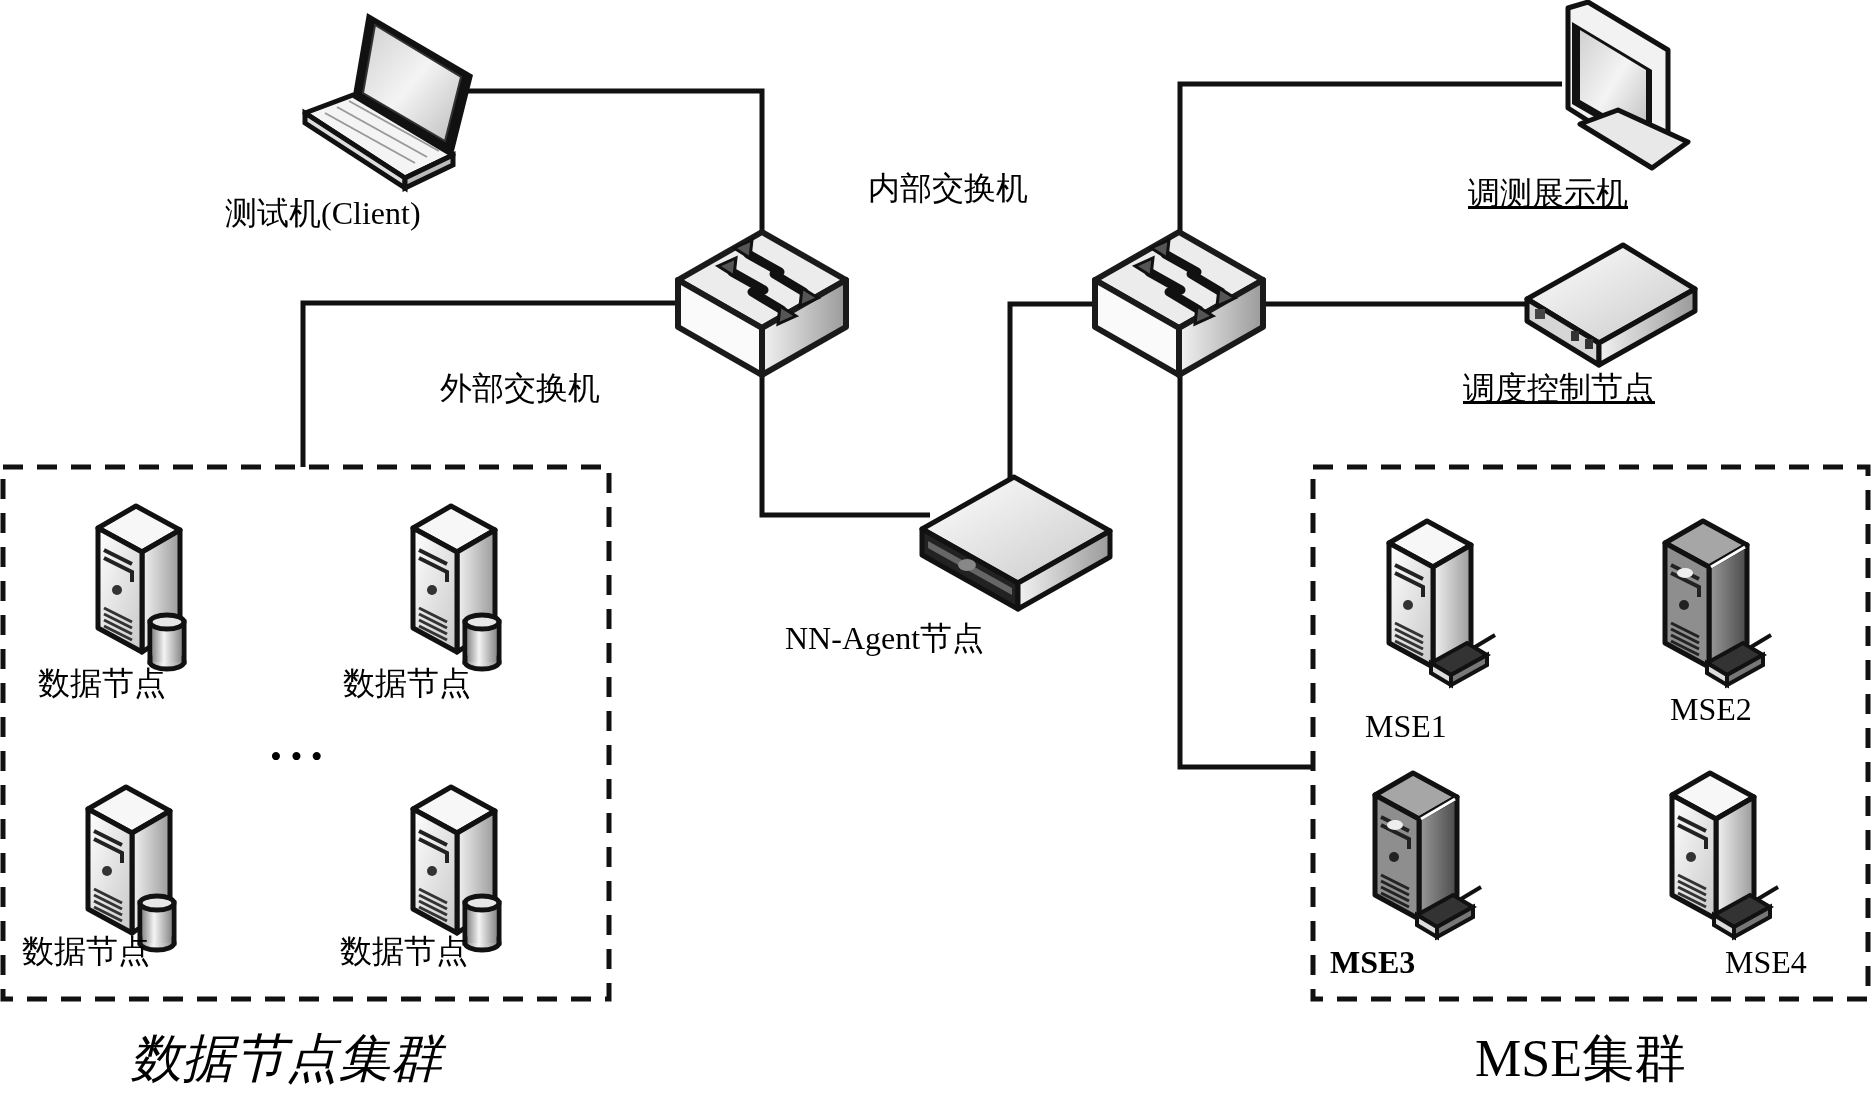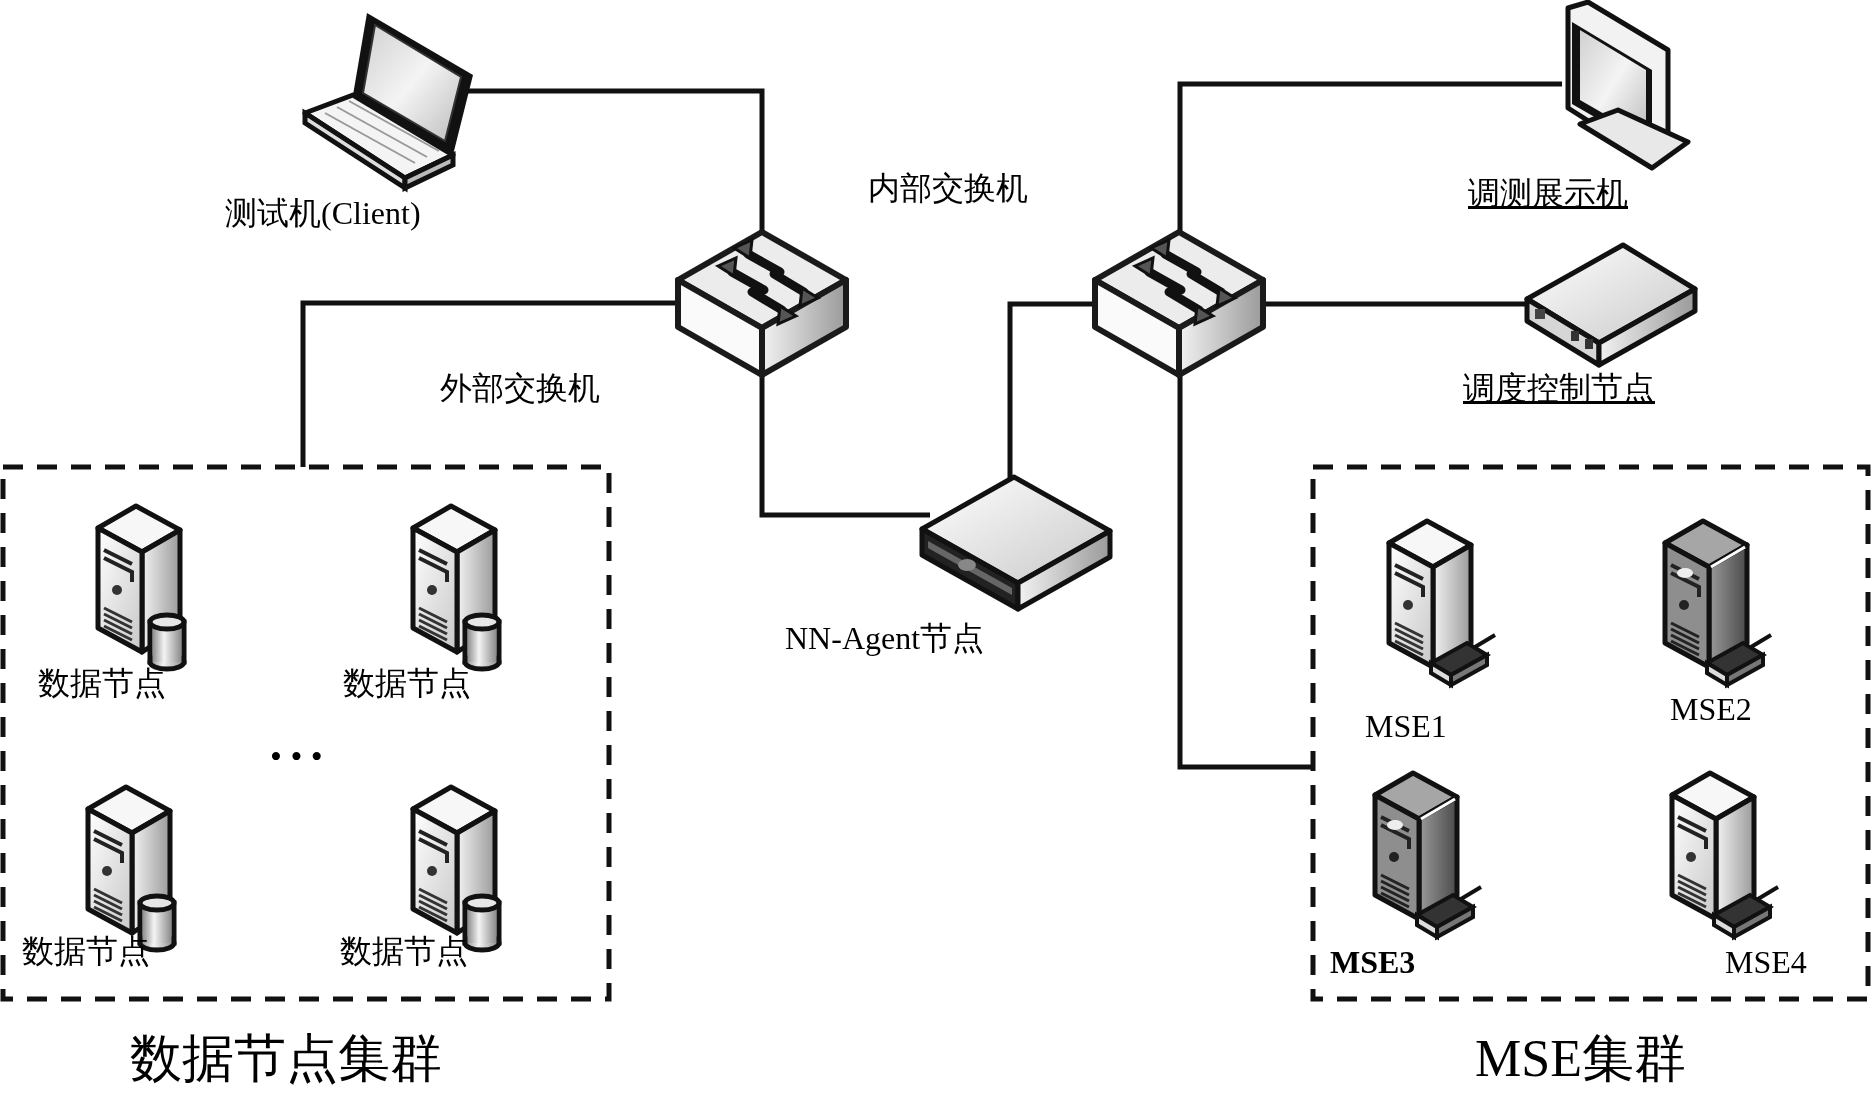--- a/index.html
+++ b/index.html
@@ -193,19 +193,19 @@
 <div class="lbl" style="left:868px; top:172px;">内部交换机</div>
 <div class="lbl" style="left:1468px; top:177px;text-decoration:underline;">调测展示机</div>
 <div class="lbl" style="left:1463px; top:372px;text-decoration:underline;">调度控制节点</div>
 <div class="lbl" style="left:785px; top:622px;">NN-Agent节点</div>
 
 <div class="lbl" style="left:38px; top:667px;">数据节点</div>
 <div class="lbl" style="left:343px; top:667px;">数据节点</div>
 <div class="lbl" style="left:22px; top:935px;">数据节点</div>
 <div class="lbl" style="left:340px; top:935px;">数据节点</div>
 <div class="lbl" style="left:270px; top:740px; font-size:34px;">• • •</div>
-<div class="lbl big" style="left:130px; top:1033px;">数据节点集群</div>
+<div class="lbl big" style="left:130px; top:1033px;font-style:italic;">数据节点集群</div>
 
 <div class="lbl" style="left:1365px; top:710px;">MSE1</div>
 <div class="lbl" style="left:1670px; top:693px;font-family:Liberation Serif, serif;">MSE2</div>
 <div class="lbl" style="left:1330px; top:946px;font-weight:bold;">MSE3</div>
 <div class="lbl" style="left:1725px; top:946px;">MSE4</div>
 <div class="lbl big" style="left:1475px; top:1033px;">MSE集群</div>
 
 </body></html>

